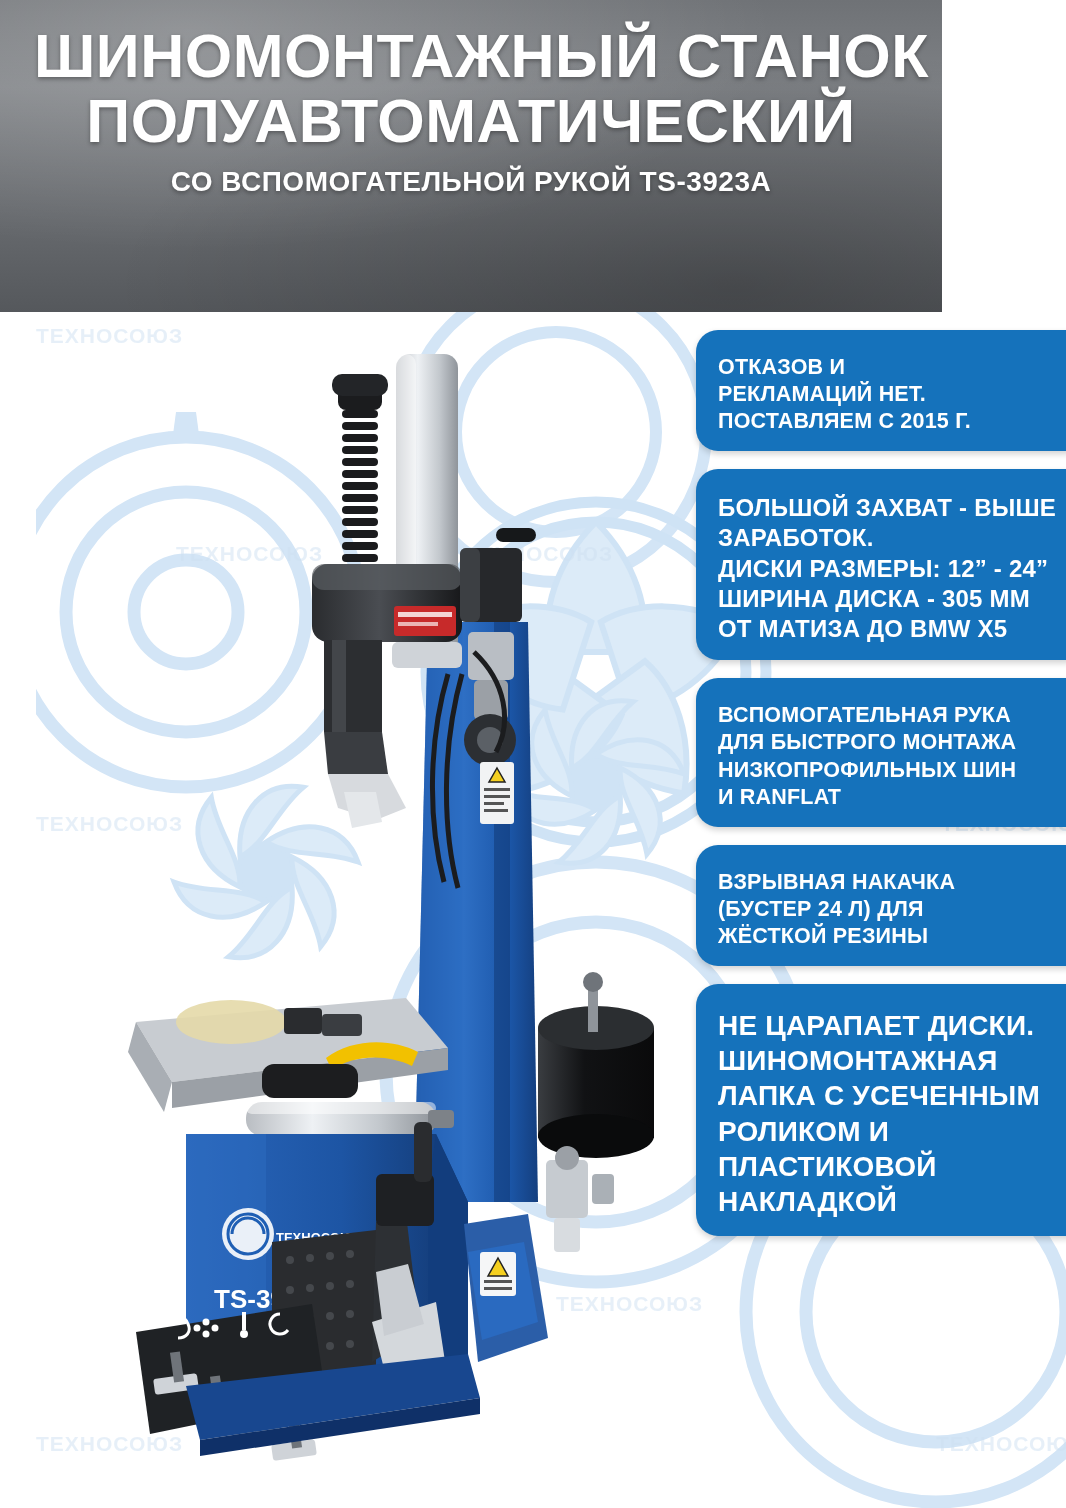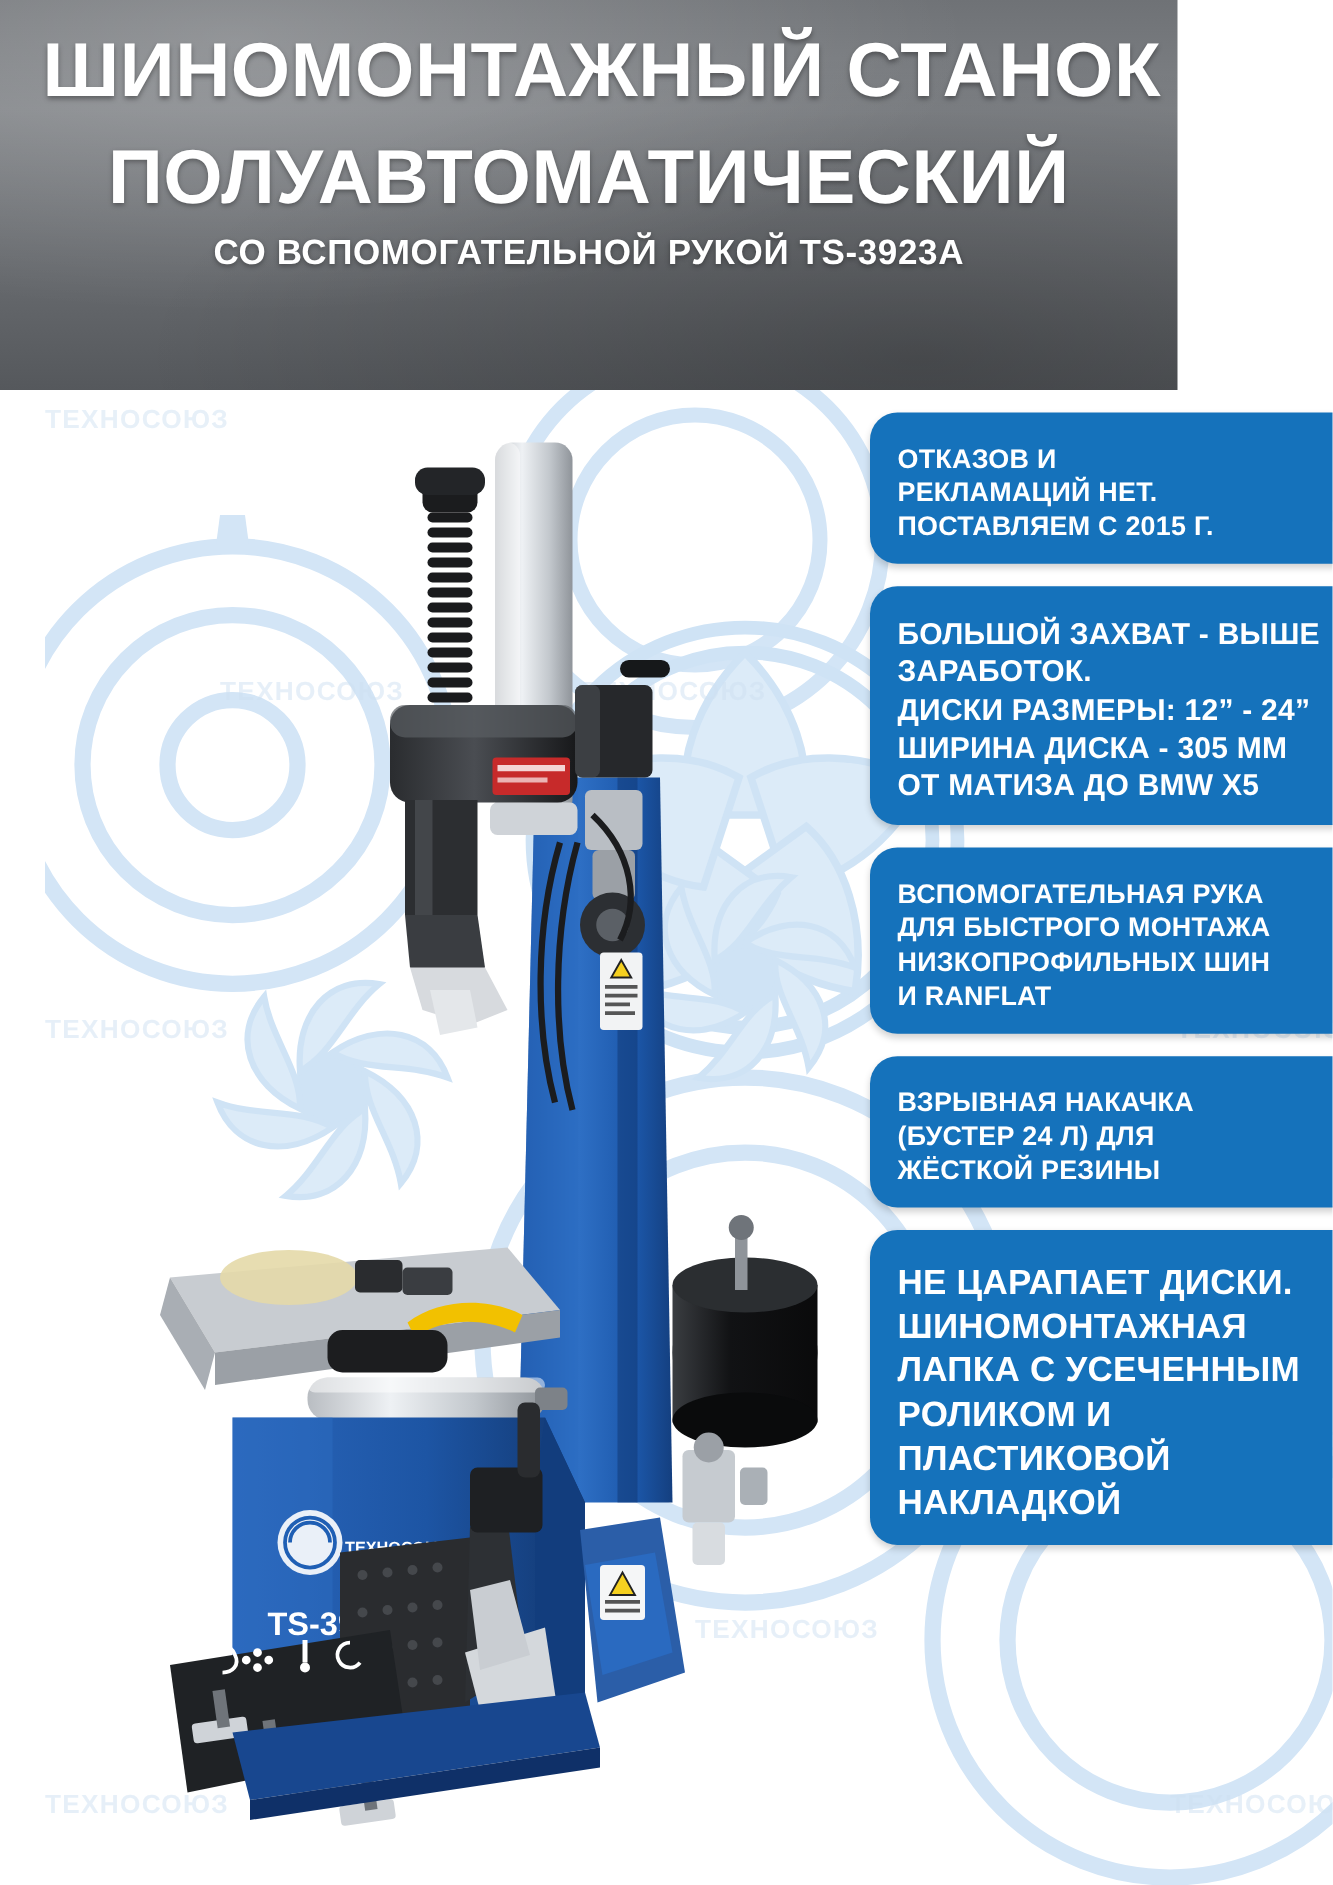--- a/index.html
+++ b/index.html
@@ -35,21 +35,21 @@
   }
   .title-line {
     color:#ffffff;
     font-weight:bold;
     letter-spacing:0.5px;
     line-height:1.0;
     text-shadow: 0 2px 4px rgba(0,0,0,.35);
     white-space: nowrap;
   }
   .title-1 { font-size: 61px; }
-  .title-2 { font-size: 61px; margin-top: 24px; }
+  .title-2 { font-size: 61px; margin-top: 4px; }
   .title-3 { font-size: 28px; margin-top: 16px; letter-spacing: 0.5px;}
 
   
   .stage {
     position:absolute;
     left:0; top:312px;
     width:1066px; height:1424px;
     background:#ffffff;
     overflow:hidden;
     margin-left:36px;

